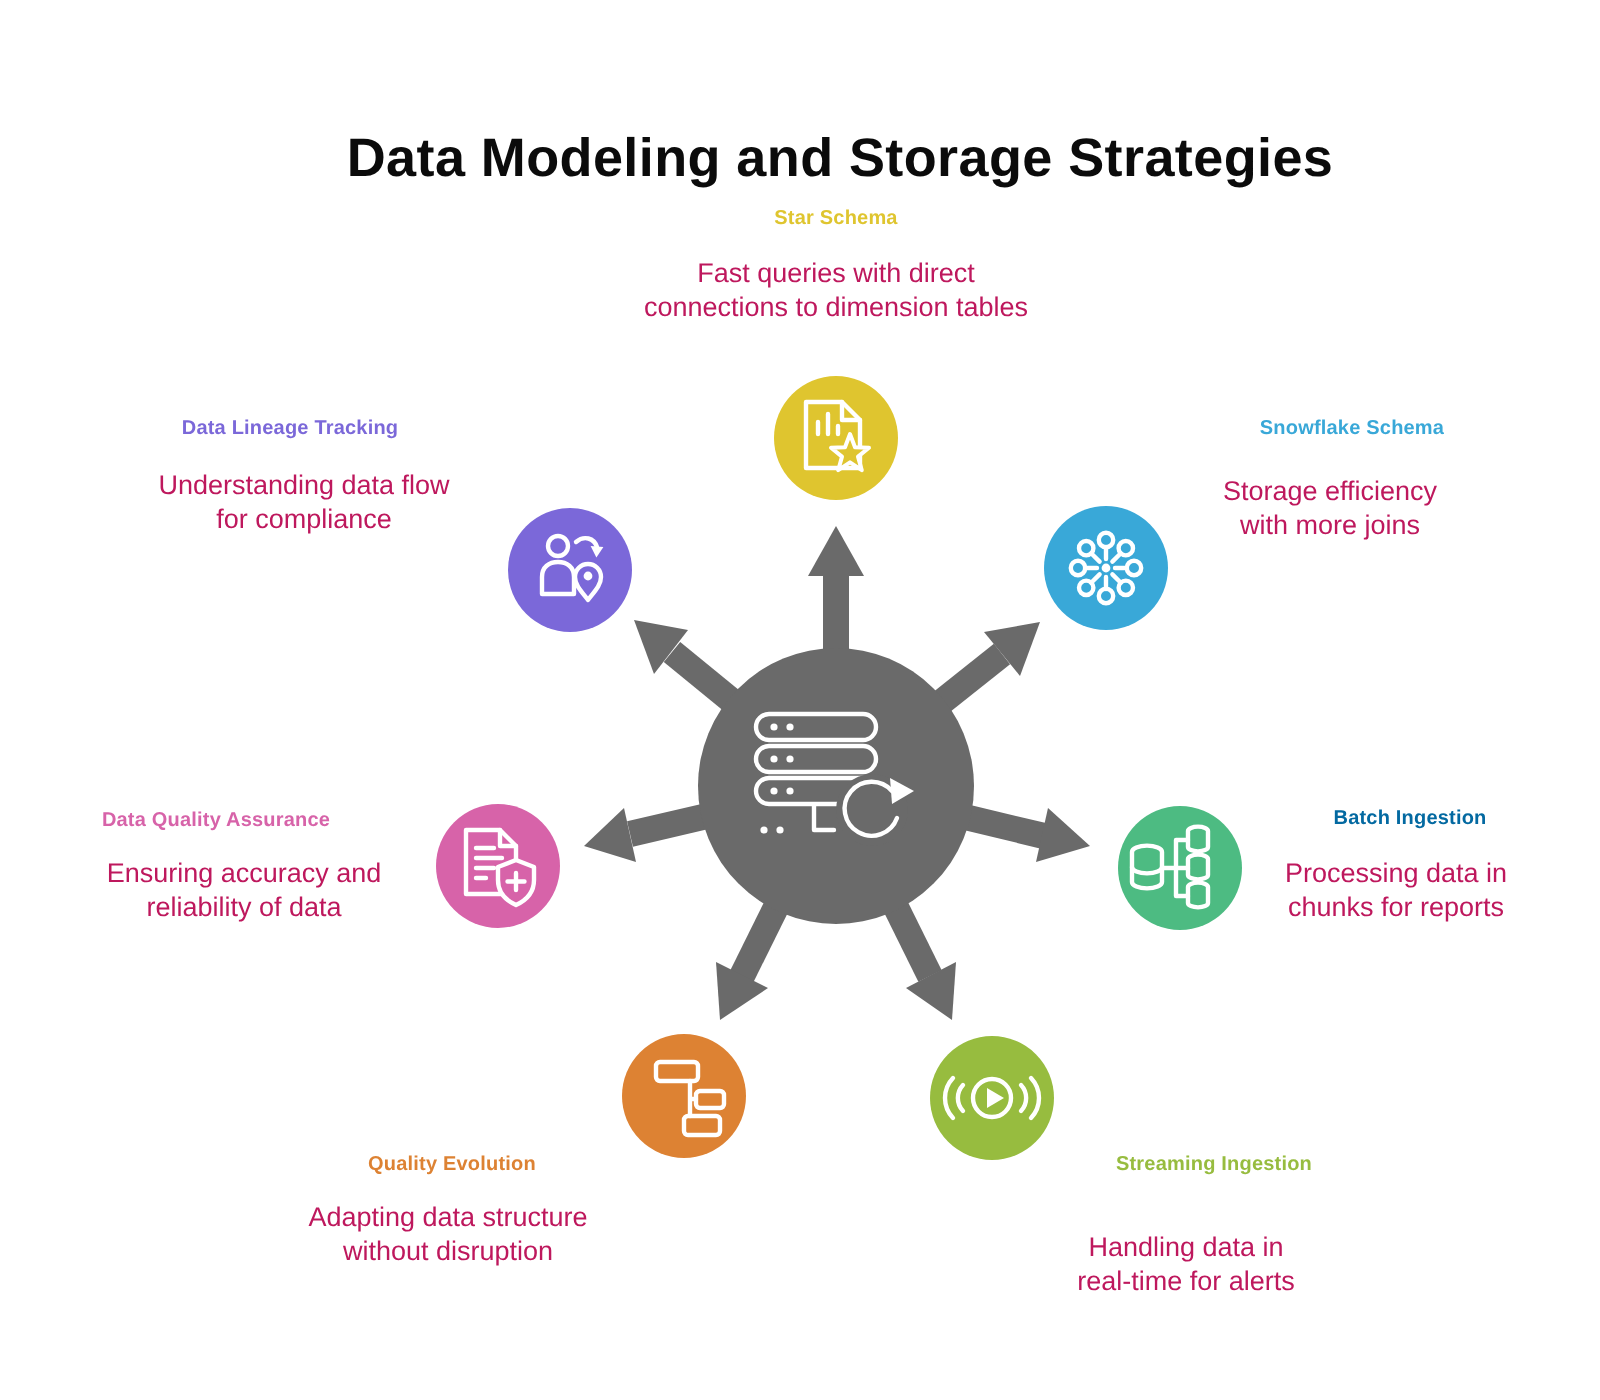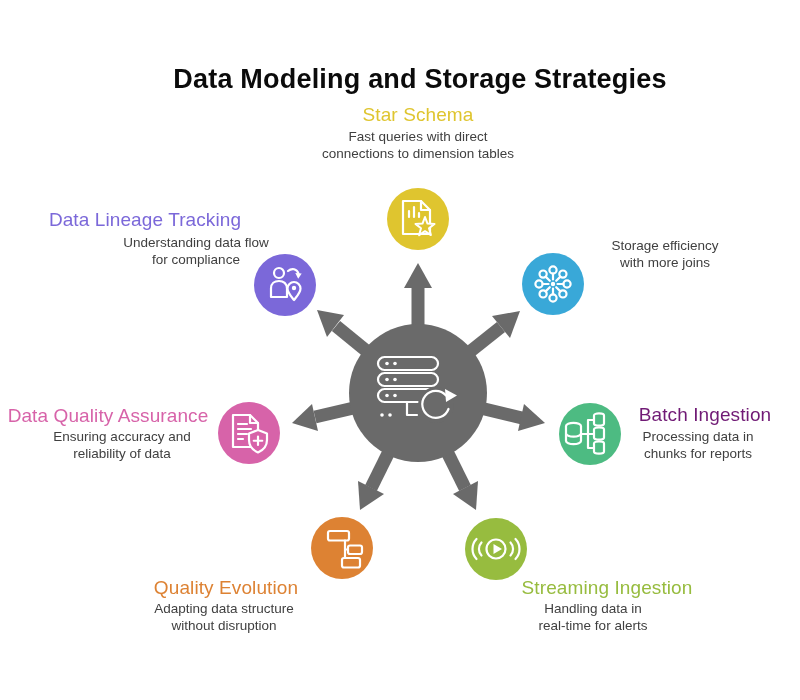--- a/index.html
+++ b/index.html
@@ -8,25 +8,25 @@
     font-family:"Liberation Sans", sans-serif;overflow:hidden;
   }
   .canvas{position:absolute;inset:0;border-radius:13px;}
   .title{
     position:absolute;left:420px;top:46px;transform:translateX(-50%);
     font-size:27px;font-weight:bold;color:#0b0b0b;white-space:nowrap;
     letter-spacing:.2px;
   }
   .node-label{
     position:absolute;transform:translateX(-50%);
-    font-size:19px;font-weight:normal;white-space:pre;letter-spacing:.1px;
+    font-size:10px;font-weight:bold;white-space:pre;letter-spacing:.1px;
   }
   .node-desc{
     position:absolute;transform:translateX(-50%);
-    font-size:13.5px;line-height:17px;color:#404040;
+    font-size:13.5px;line-height:17px;color:#be185d;
     text-align:center;white-space:pre;
   }
   svg{position:absolute;left:0;top:0;}
   .icon{fill:none;stroke:#ffffff;stroke-width:2.2;stroke-linecap:round;stroke-linejoin:round;}
   .icon-fill{stroke:none;fill:#ffffff;}
 </style>
 </head>
 <body>
 
 <div class="canvas">
@@ -147,36 +147,37 @@
       <polygon class="icon-fill" points="10.3,-12 16.7,-11.5 13.2,-6.2"></polygon>
       <path d="M 9,15 C 5.5,10.5 2.5,7.5 2.5,3.5 A 6.5,6.5 0 1 1 15.5,3.5 C 15.5,7.5 12.5,10.5 9,15 Z"></path>
       <circle cx="9" cy="3" r="2.2" fill="#ffffff" stroke="none"></circle>
     </g>
   </svg>
 
   <div class="node-label" style="left: 418px; top: 104px; color: rgb(223, 197, 47);">Star Schema</div>
   <div class="node-desc" style="left:418px;top:128px;">Fast queries with direct
 connections to dimension tables</div>
 
+  <div class="node-label" style="left: 676px; top: 209px; color: rgb(57, 168, 216);">Snowflake Schema</div>
   <div class="node-desc" style="left:665px;top:237px;">Storage efficiency
 with more joins</div>
 
-  <div class="node-label" style="left: 705px; top: 404px; color: #701a75;">Batch Ingestion</div>
+  <div class="node-label" style="left: 705px; top: 404px; color: #0369a1;">Batch Ingestion</div>
   <div class="node-desc" style="left:698px;top:428px;">Processing data in
 chunks for reports</div>
 
   <div class="node-label" style="left: 607px; top: 577px; color: rgb(151, 188, 63);">Streaming Ingestion</div>
-  <div class="node-desc" style="left:593px;top:600px;text-align:center;">Handling data in
+  <div class="node-desc" style="left:593px;top:615px;text-align:center;">Handling data in
 real-time for alerts</div>
 
   <div class="node-label" style="left: 226px; top: 577px; color: rgb(221, 130, 51);">Quality Evolution</div>
   <div class="node-desc" style="left:224px;top:600px;text-align:center;">Adapting data structure
 without disruption</div>
 
   <div class="node-label" style="left: 108px; top: 405px; color: rgb(215, 99, 169);">Data Quality Assurance</div>
   <div class="node-desc" style="left:122px;top:428px;">Ensuring accuracy and
 reliability of data</div>
 
   <div class="node-label" style="left: 145px; top: 209px; color: rgb(123, 104, 217);">Data Lineage Tracking</div>
-  <div class="node-desc" style="left:152px;top:234px;margin-left:44px;">Understanding data flow
+  <div class="node-desc" style="left:152px;top:234px;">Understanding data flow
 for compliance</div>
 
 </div>
 
 </body></html>

